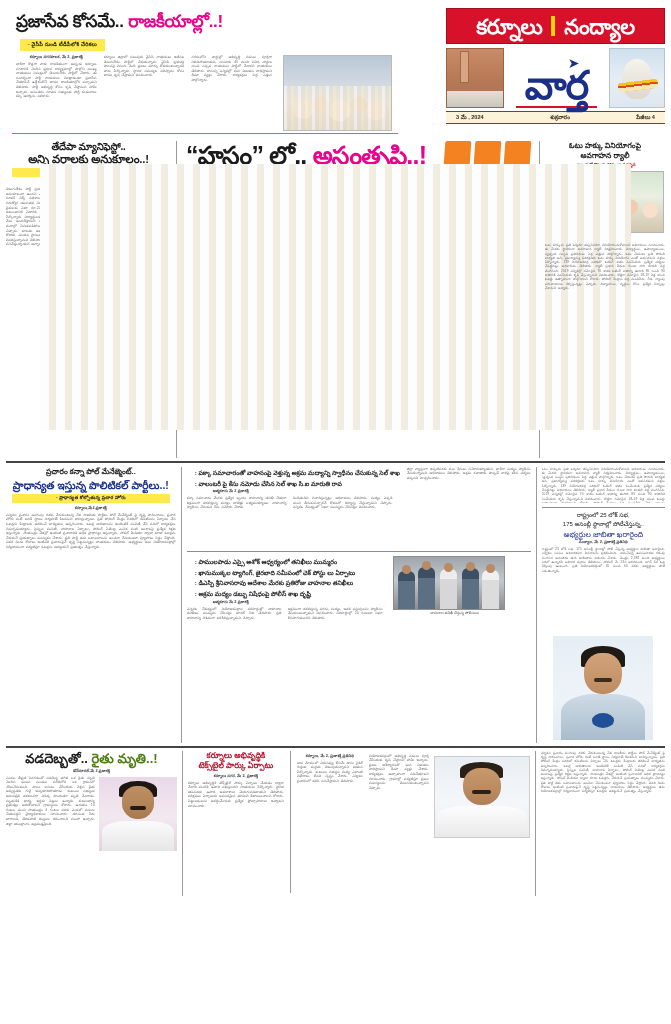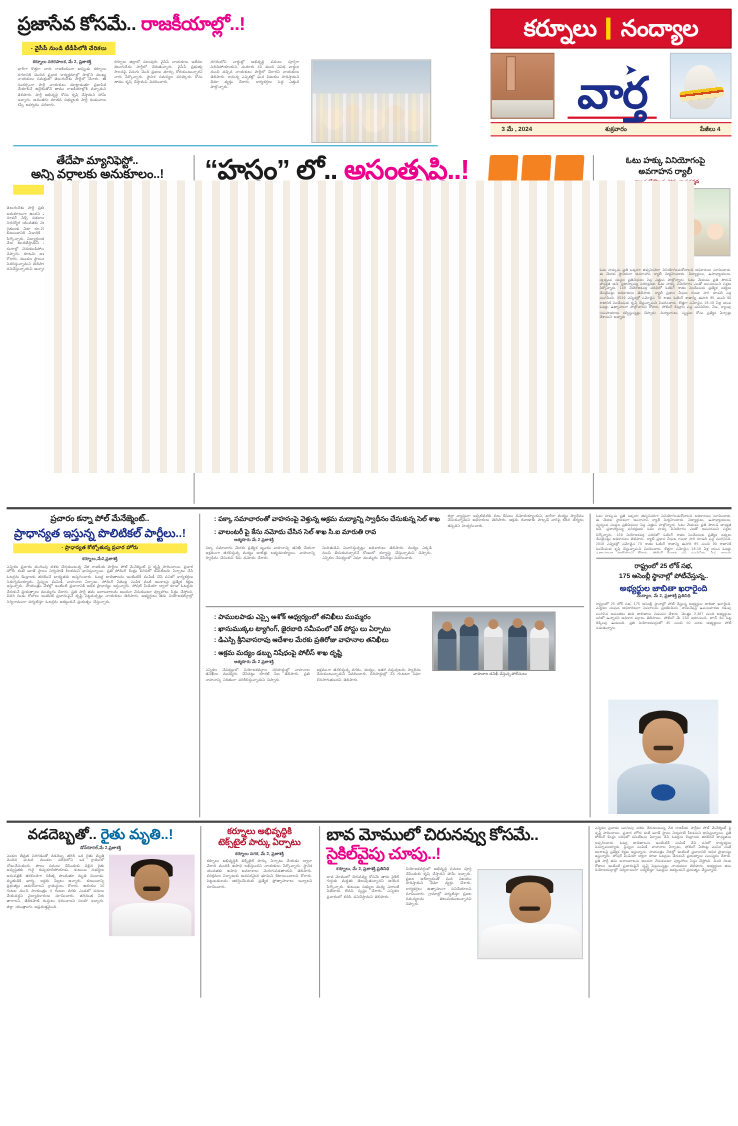--- a/index.html
+++ b/index.html
@@ -285,21 +285,21 @@
   .minister-photo .shirt { position:absolute; left:2%; bottom:0; width:96%; height:38%;
     border-radius:32% 32% 0 0; background:linear-gradient(180deg,#fdfdfd,#e9e9e9); }
 
   .mid-head {
     font-size:17px; font-weight:bold; color:#1b1b1b; line-height:19px;
     letter-spacing:-0.4px; margin:1px 0 3px 2px;
   }
   .bul2 { font-size:6.2px; font-weight:bold; color:#1b1b1b; line-height:9px; margin:1.5px 0 1.5px 8px; }
   .cols2 { display:flex; gap:6px; }
   .mini-head { font-size:7.5px; font-weight:bold; color:#1b1b1b; text-align:center; line-height:9.5px; }
-  .sub-head { font-size:6px; font-weight:bold; color:#1b1b1b; text-align:center; line-height:7.5px; margin:2px 0; }
+  .sub-head { font-size:6px; font-weight:normal; color:#1b1b1b; text-align:center; line-height:7.5px; margin:2px 0; }
   .sub-head.blue { color:#1b2f8a; }
 </style>
 </head>
 <body>
 
 <div class="page">
 
   <div class="masthead">
 
     <div class="mast-left">
@@ -528,21 +528,21 @@
     </div>
   </div>
 
   <div class="hsep thick" style="margin:3px 0 2px 0"></div>
 
   <div class="band" style="padding-top:1px">
 
     <div class="colL">
       <div style="font-size:13px;font-weight:bold;text-align:center;line-height:15px;color:#1b1b1b;">
         <span>వడదెబ్బతో..</span>
-        <span style="color:#0369a1">రైతు మృతి..!</span>
+        <span style="color:#4d7c0f">రైతు మృతి..!</span>
       </div>
       <div class="dateline" style="margin-top:3px">డోన్‌రూరల్,మే 2,ప్రజాశక్తి</div>
       <div class="farmer-photo">
         <div class="shirt"></div>
         <div class="hair"></div>
         <div class="face"></div>
         <div class="mous"></div>
       </div>
       <div class="body-text" style="height:120px">ఎండల తీవ్రత పెరగడంతో వడదెబ్బ తగిలి ఒక రైతు మృతి చెందిన ఘటన మండల పరిధిలోని ఒక గ్రామంలో చోటుచేసుకుంది. పొలం పనులు చేసేందుకు వెళ్లిన రైతు అస్వస్థతకు గురై కుప్పకూలిపోయాడు. కుటుంబ సభ్యులు ఆసుపత్రికి తరలించగా చికిత్స పొందుతూ మృతి చెందాడు. మృతుడికి భార్య, ఇద్దరు పిల్లలు ఉన్నారు. కుటుంబాన్ని ప్రభుత్వం ఆదుకోవాలని గ్రామస్థులు కోరారు. ఉదయం 10 గంటల నుంచి సాయంత్రం 4 గంటల వరకు ఎండలో పనులు చేయవద్దని వైద్యాధికారులు సూచించారు. తగినంత నీరు తాగాలని, తేలికపాటి దుస్తులు ధరించాలని సలహా ఇచ్చారు. జిల్లా యంత్రాంగం అప్రమత్తమైంది.</div>
     </div>
@@ -555,24 +555,20 @@
         <div style="width:96px">
           <div style="font-size:8px;font-weight:bold;text-align:center;color:#b3122c;line-height:10px;">కర్నూలు అభివృద్ధికి</div>
           <div style="font-size:8px;font-weight:bold;text-align:center;color:#b3122c;line-height:10px;">టెక్స్‌టైల్ పార్కు ఏర్పాటు</div>
           <div class="dateline" style="margin-top:3px">కర్నూలు నగర, మే 2, ప్రజాశక్తి</div>
           <div class="body-text" style="height:112px">కర్నూలు అభివృద్ధికి టెక్స్‌టైల్ పార్కు ఏర్పాటు చేయడం ద్వారా వేలాది మందికి ఉపాధి లభిస్తుందని నాయకులు పేర్కొన్నారు. స్థానిక యువతకు ఉపాధి అవకాశాలు మెరుగుపడతాయని తెలిపారు. పరిశ్రమల ఏర్పాటుకు అవసరమైన భూమిని కేటాయించాలని కోరారు. పెట్టుబడులను ఆకర్షించేందుకు ప్రత్యేక ప్రోత్సాహకాలు ఇవ్వాలని సూచించారు.</div>
         </div>
 
         <div class="vsep"></div>
 
         <div style="flex:1">
-          <div style="font-size:15px;font-weight:bold;line-height:17px;color:#1b1b1b;letter-spacing:-0.4px;">
-            <span>బావ మోములో చిరునవ్వు కోసమే..</span>
-            <span style="color:#ec008c">సైకిల్‌వైపు చూపు..!</span>
-          </div>
           <div style="display:flex; gap:6px; margin-top:3px;">
             <div style="width:66px">
               <div class="dateline">కర్నూలు, మే 2, ప్రజాశక్తి ప్రతినిధి</div>
               <div class="body-text" style="height:112px">బావ మోములో చిరునవ్వు కోసమే తాను సైకిల్ గుర్తుకు మద్దతు తెలుపుతున్నానని ఆయన పేర్కొన్నారు. కుటుంబ సభ్యుల మధ్య ఎలాంటి విభేదాలు లేవని స్పష్టం చేశారు. ఎన్నికల ప్రచారంలో కలిసి పనిచేస్తామని తెలిపారు.</div>
             </div>
             <div style="flex:1">
               <div class="minister-photo">
                 <div class="shirt"></div>
                 <div class="hair"></div>
                 <div class="face"></div>

